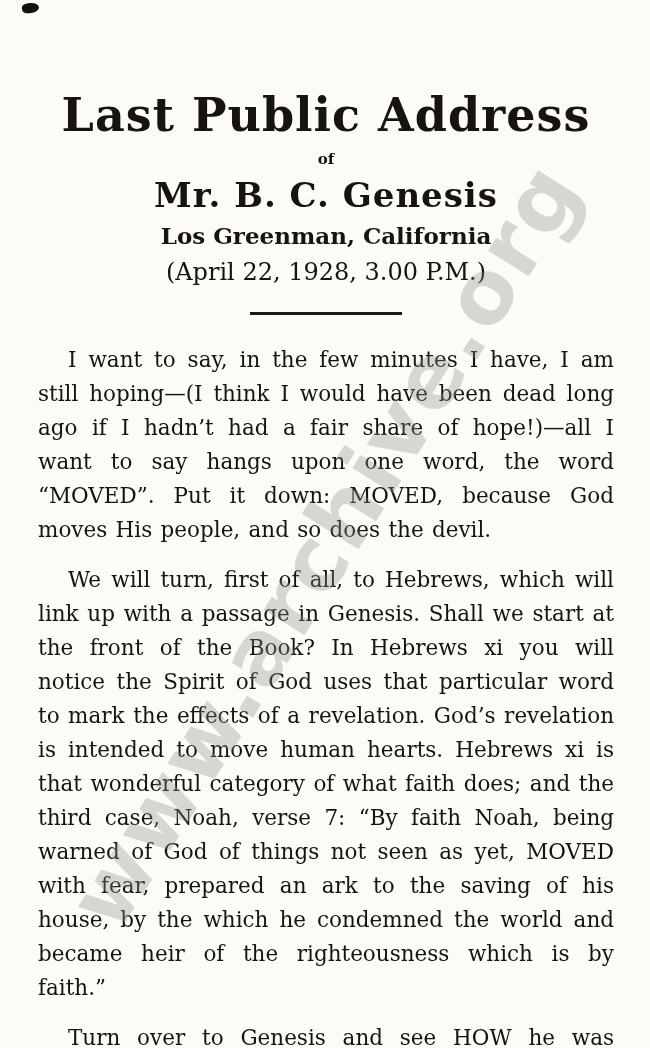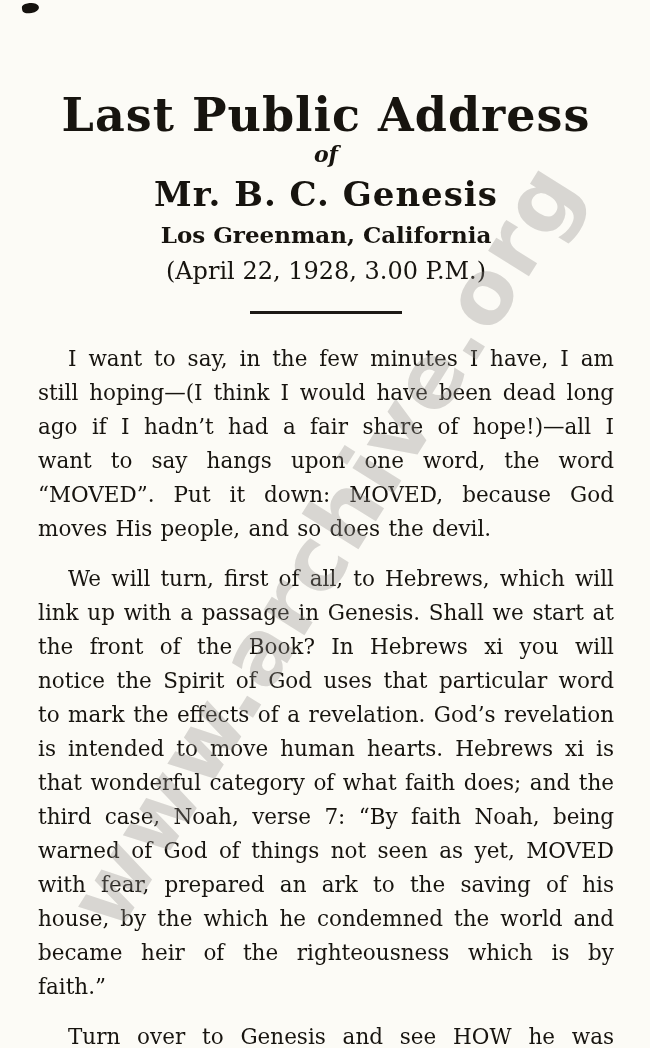--- a/index.html
+++ b/index.html
@@ -30,23 +30,23 @@
     z-index: 1;
   }
   .header { text-align: center; }
   .doc-title {
     font-size: 46px;
     font-weight: bold;
     letter-spacing: 1px;
     line-height: 1.1;
   }
   .of-line {
-    font-size: 22px;
+    font-size: 15px;
     font-weight: bold;
-    font-style: italic;
+    margin-top: 9px;
   }
   .author-name {
     font-size: 34px;
     font-weight: bold;
     margin-top: 7px;
     letter-spacing: 1px;
   }
   .location-line {
     font-size: 23px;
     font-weight: bold;

